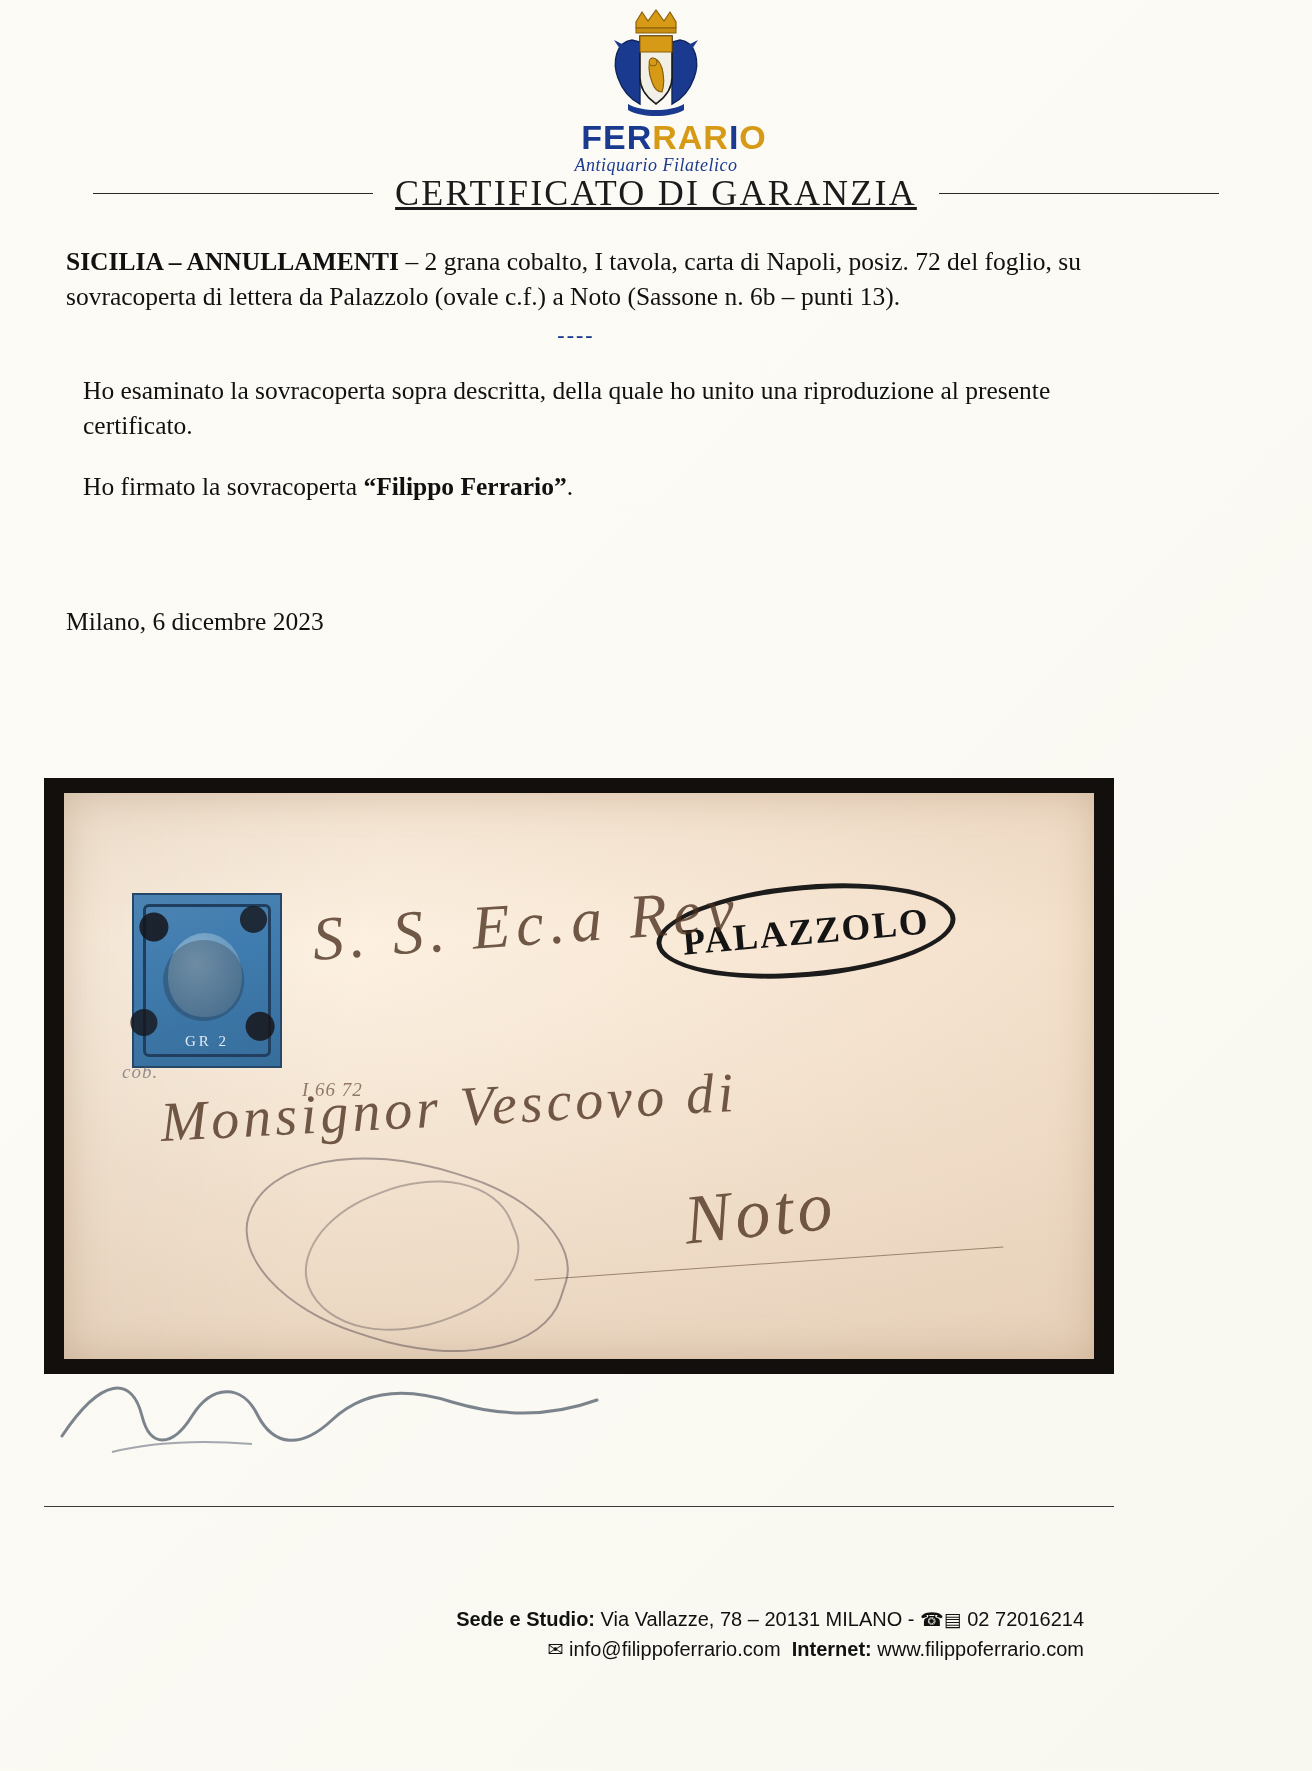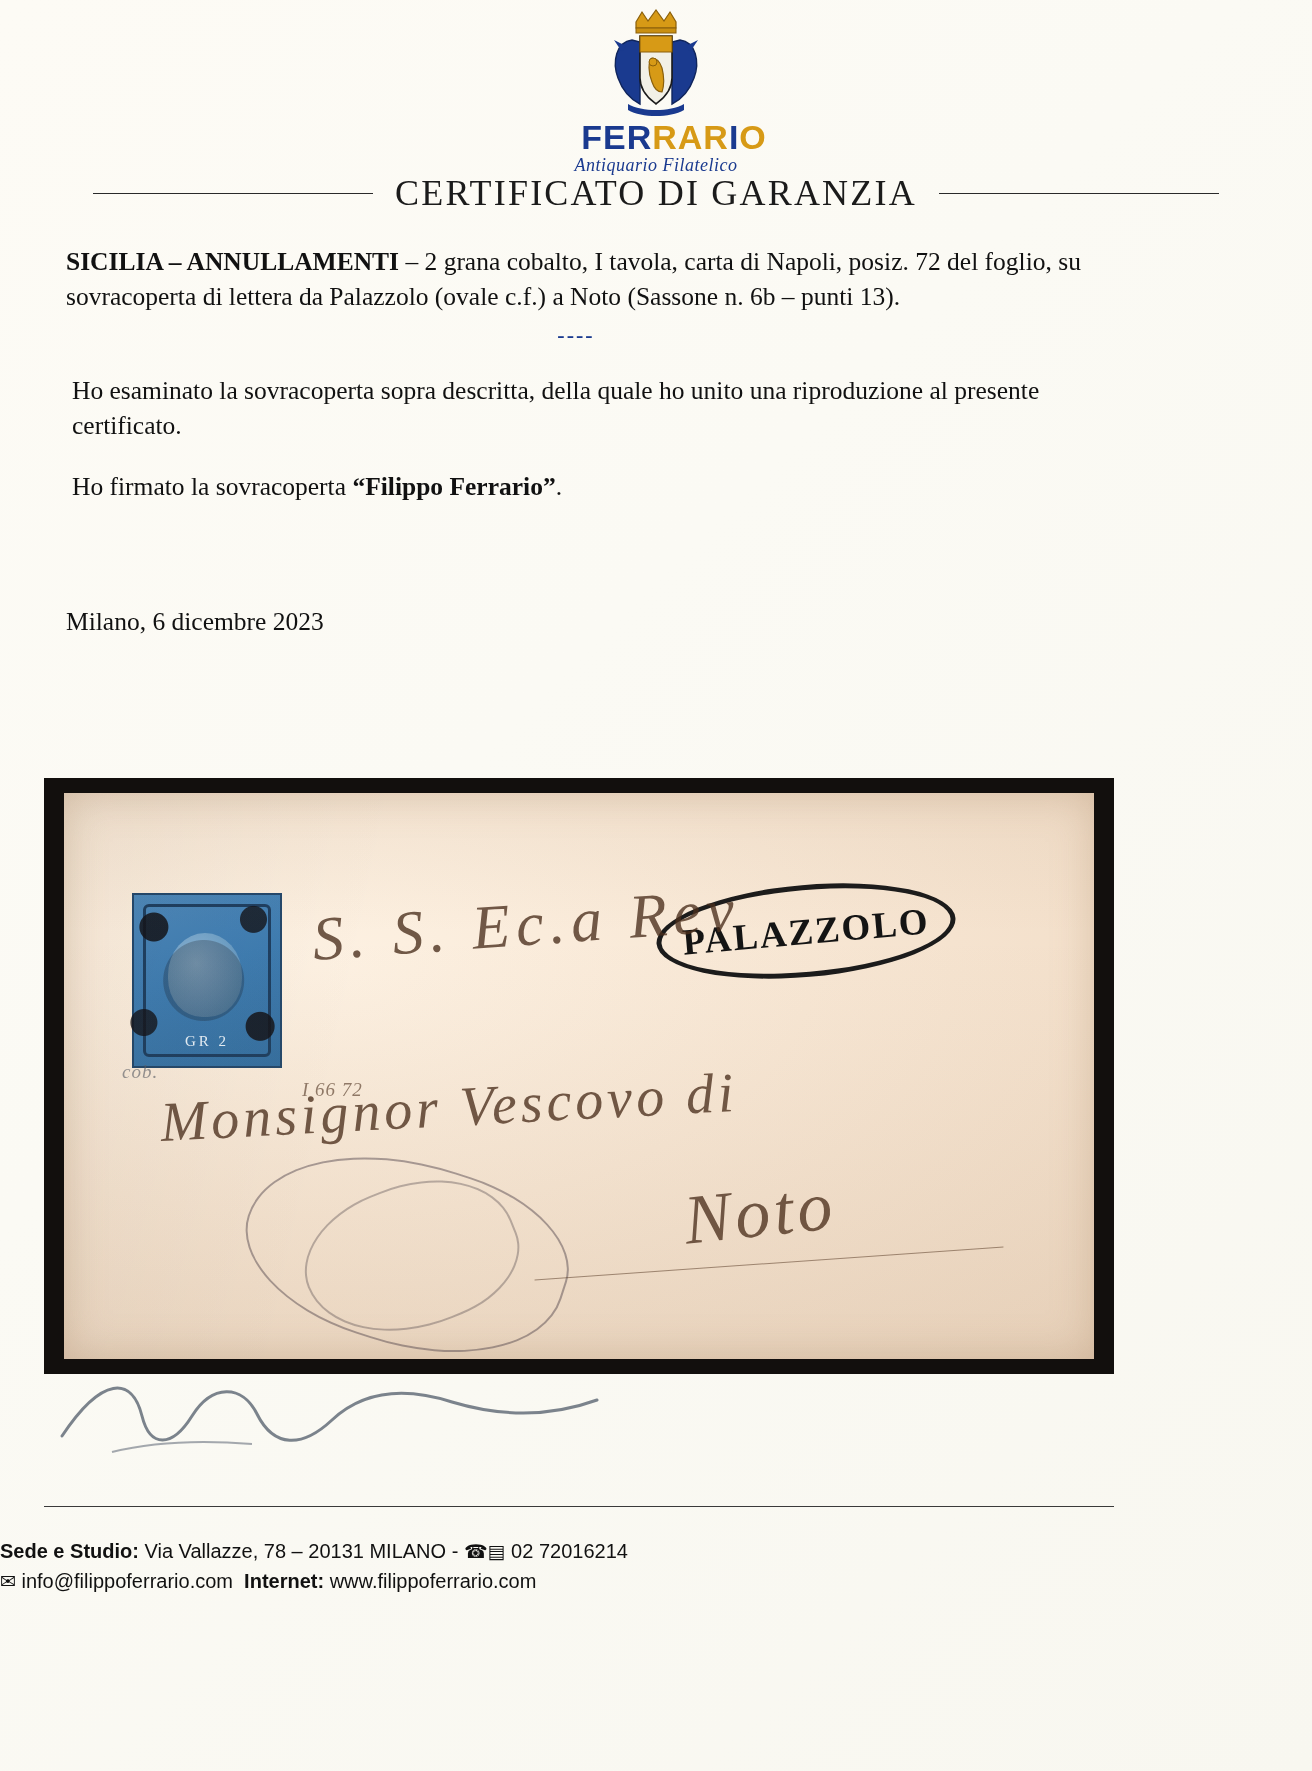--- a/index.html
+++ b/index.html
@@ -73,20 +73,21 @@
     flex: 0 0 auto;
   }
   .title-rule.left  { width: 280px; }
   .title-rule.right { width: 280px; }
   .doc-title {
     font-family: "Liberation Serif", serif;
     font-size: 36px;
     letter-spacing: 2.2px;
     color: #1b1b1b;
     white-space: nowrap;
+    text-decoration: underline;
   }
 
   
   .body-wrap {
     position: absolute;
     top: 244px;
     left: 66px;
     width: 1020px;
     font-size: 25.5px;
     line-height: 1.38;
@@ -94,21 +95,21 @@
   .desc { margin: 0; text-align: left; }
   .desc b { font-weight: bold; }
   .dashes {
     text-align: center;
     color: #1a3a8f;
     font-weight: bold;
     letter-spacing: 2px;
     font-size: 22px;
     margin: 6px 0 22px 0;
   }
-  .para { margin: 0 0 26px 6px; }
+  .para { margin: 0 0 26px 17px; }
   .para.last { margin-bottom: 0; }
   .date { margin-top: 100px; }
 
   
   .photo-frame {
     position: absolute;
     top: 778px;
     left: 44px;
     width: 1070px;
     height: 596px;
@@ -296,24 +297,24 @@
   .footer-rule {
     position: absolute;
     left: 44px;
     top: 1506px;
     width: 1070px;
     height: 1px;
     background: #3a3a3a;
   }
   .footer {
     position: absolute;
-    top: 1536px;
+    top: 1604px;
     left: 0;
     width: 1084px;
-    text-align: left;
+    text-align: right;
     font-family: "Liberation Sans", sans-serif;
     font-size: 20px;
     color: #111;
     line-height: 1.5;
   }
   .footer .f-line { display: block; }
   .footer b { font-weight: bold; }
   .f-ico { font-family: "DejaVu Sans", sans-serif; font-size: 19px; }
 </style>
 </head>

